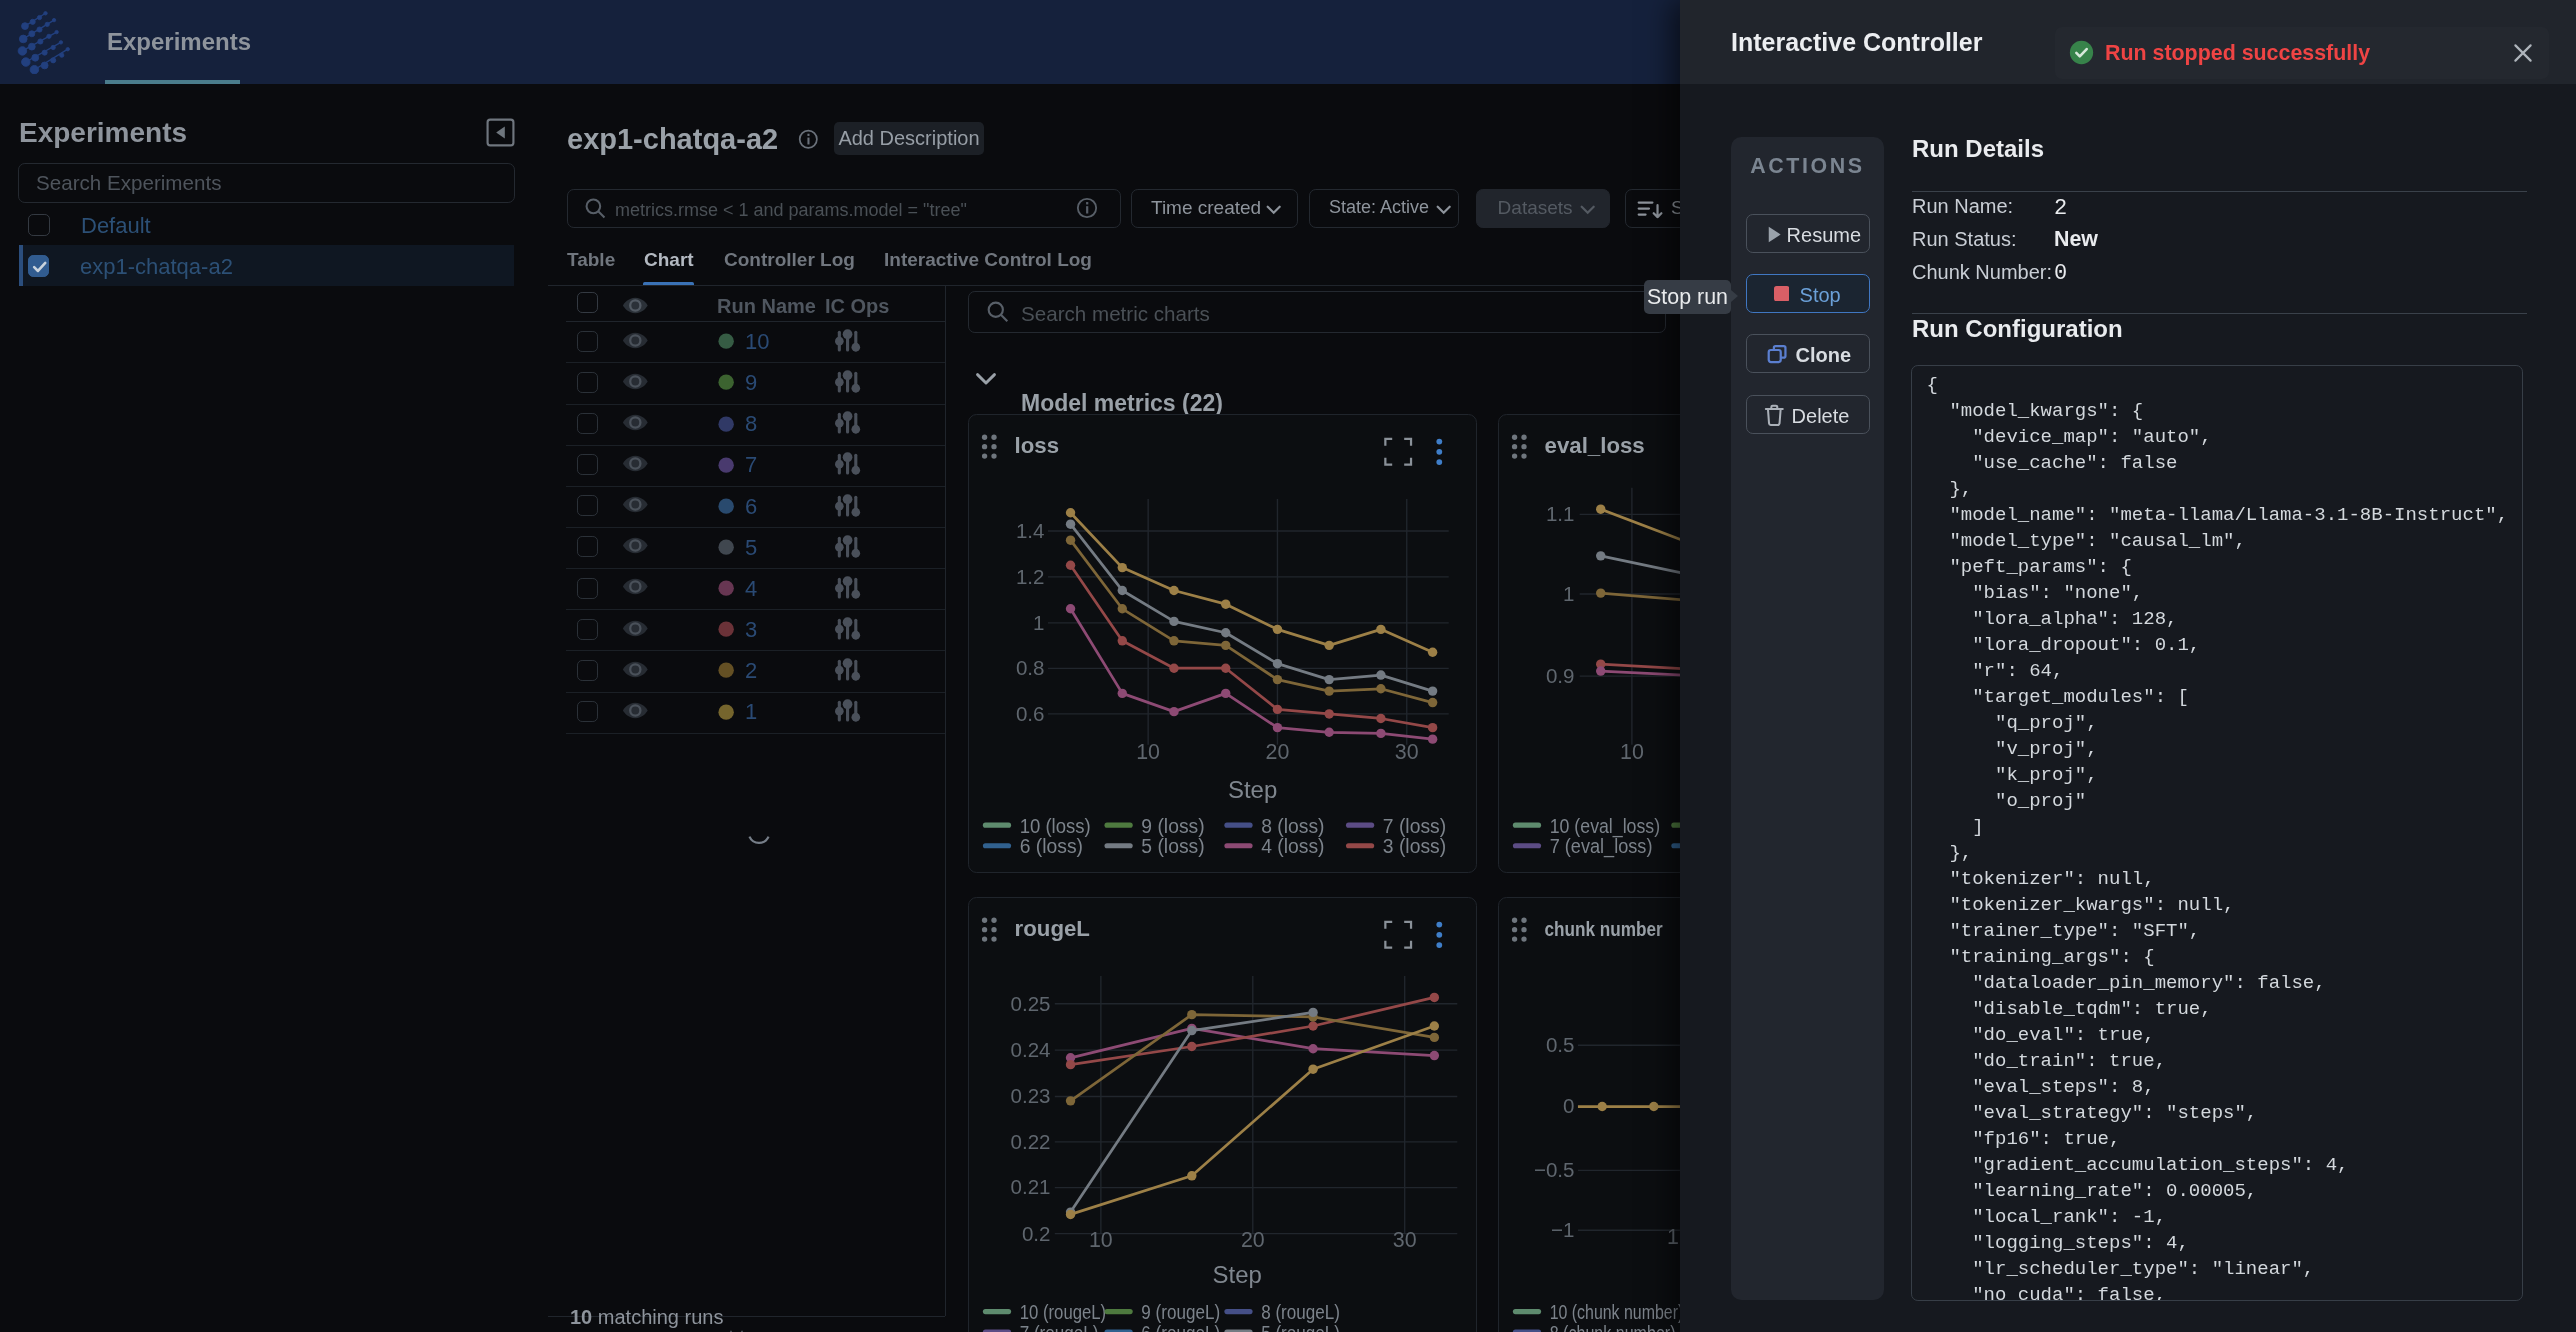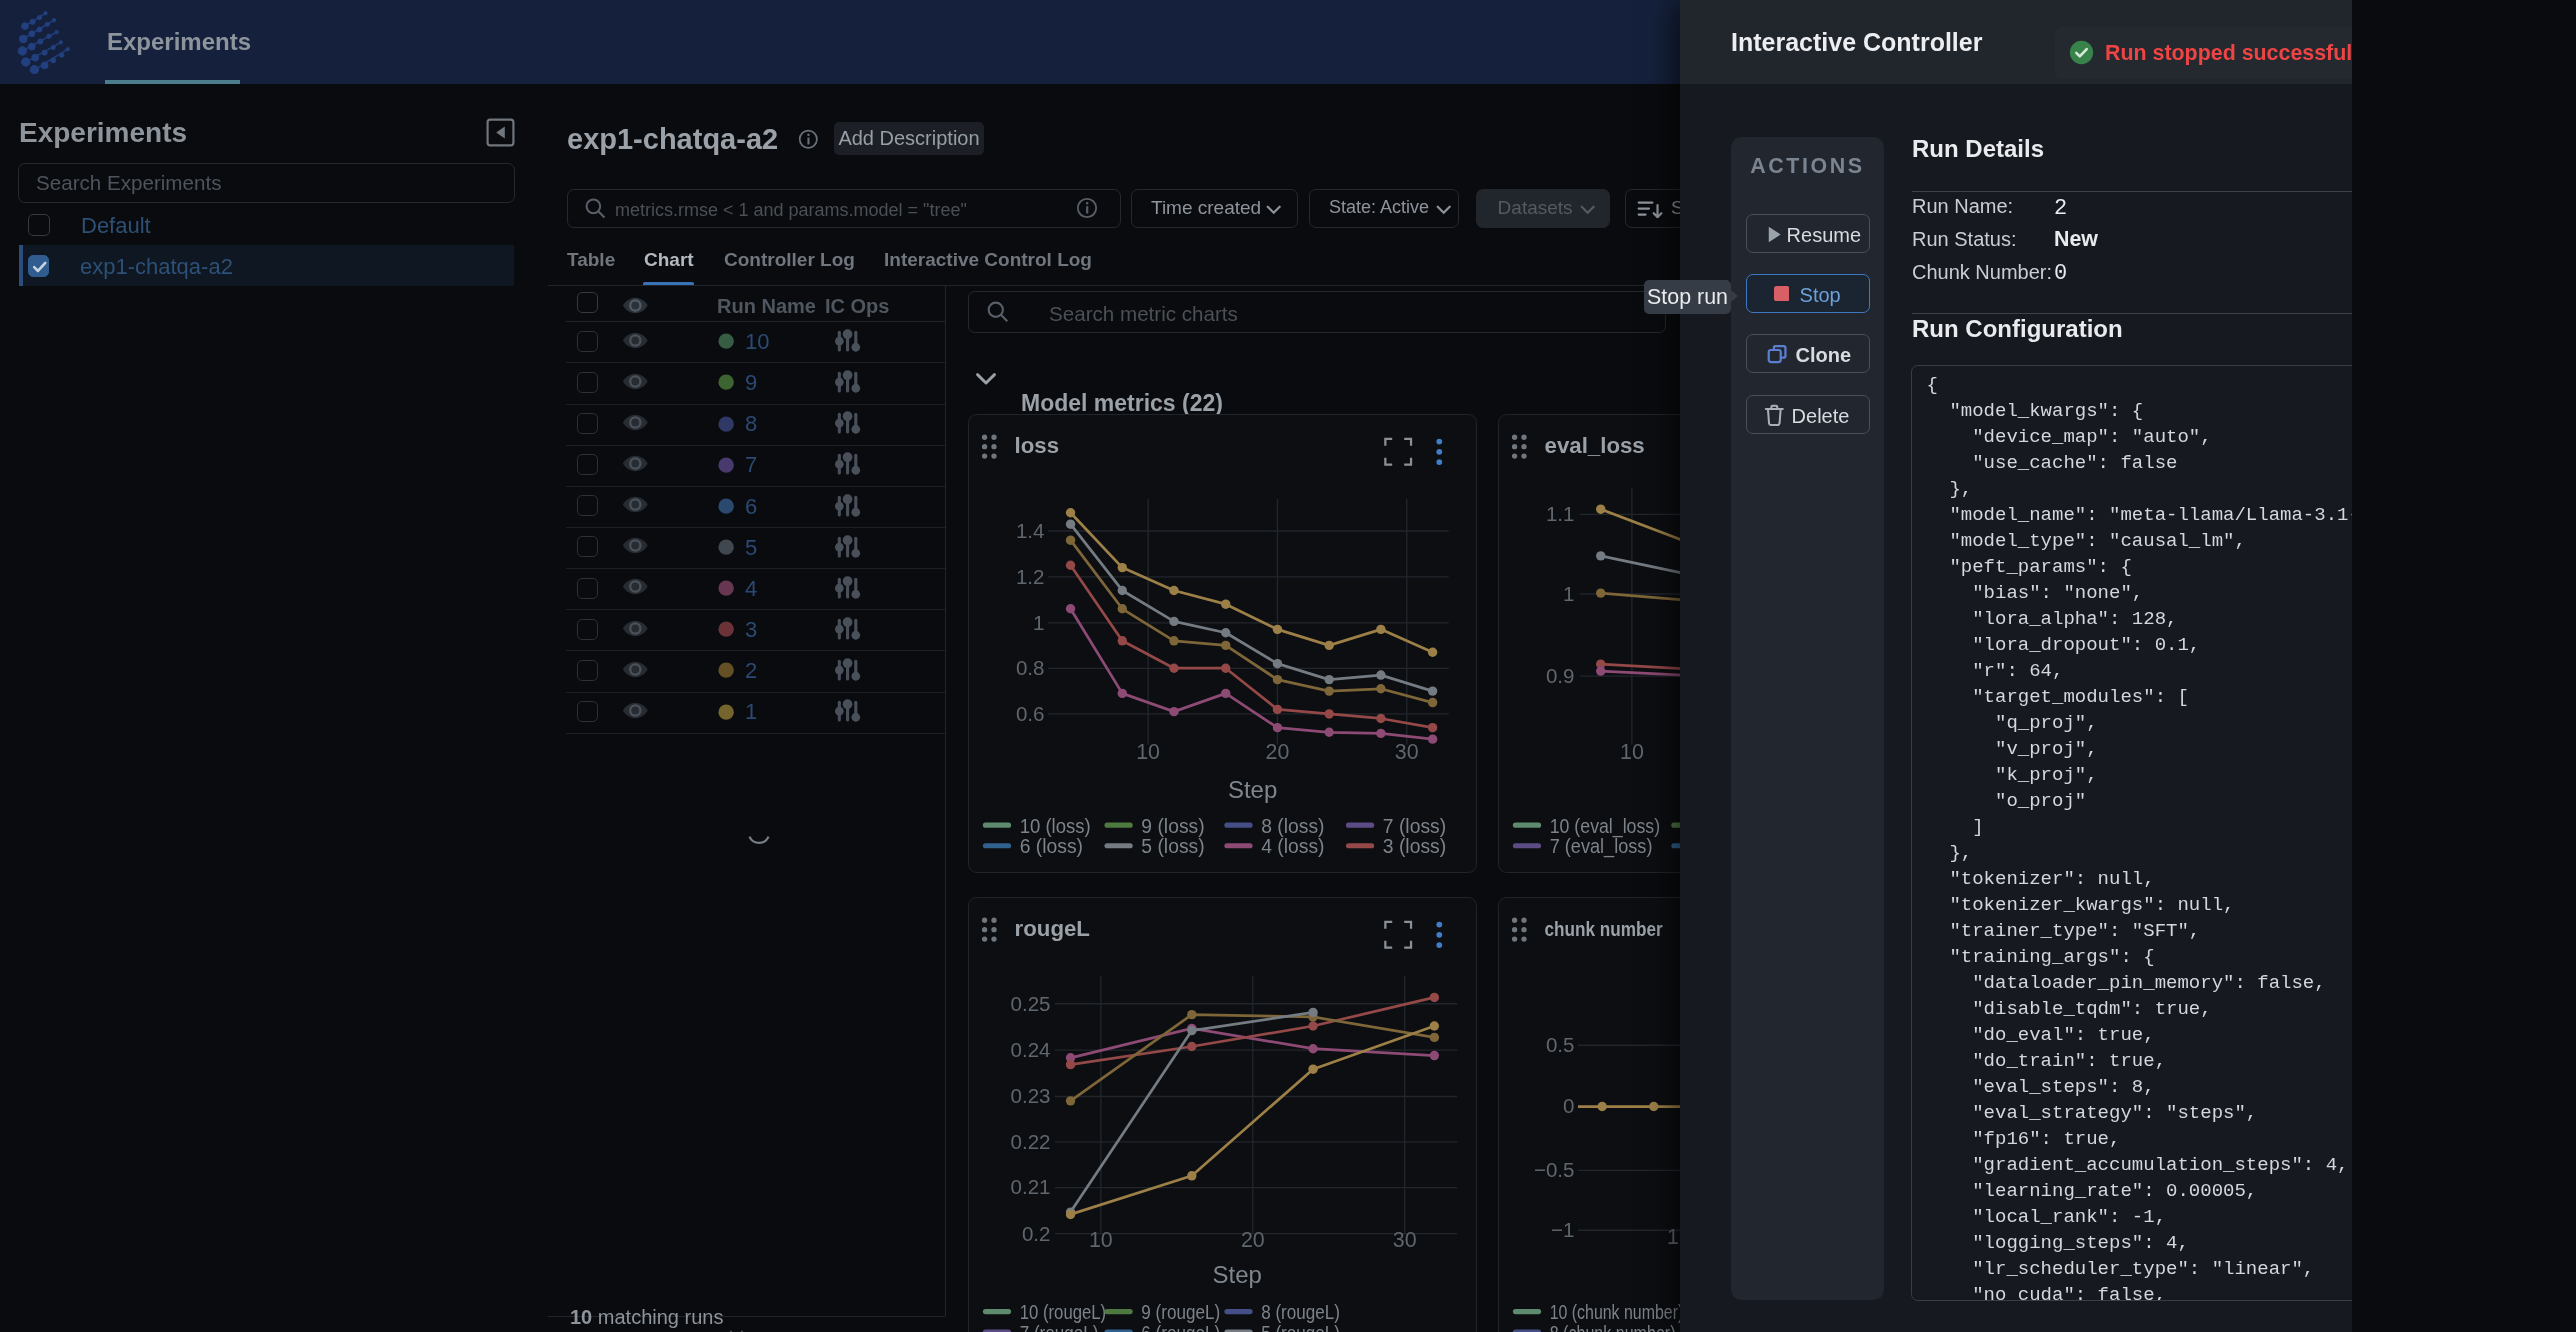--- a/index.html
+++ b/index.html
@@ -1,19 +1,19 @@
 <!DOCTYPE html>
 <html style="font-size:13.7px"><head>
 <meta charset="utf-8">
 <style>
   * { margin:0; padding:0; box-sizing:border-box; }
   html,body { width:2576px; height:1333px; background:#0a0b0e; overflow:hidden;
     font-family:"Liberation Sans", sans-serif; }
   .abs { position:absolute; }
-  #root { position:relative; width:2352px; height:1333px; overflow:hidden; }
+  #root { position:relative; width:2576px; height:1333px; overflow:hidden; }
   
   .nav { position:absolute; left:0; top:0; width:2576px; height:84px; background:#15213c; }
   .navtab { position:absolute; left:107px; top:0; height:84px; line-height:84px;
     font-size:24px; font-weight:bold; color:#8e949c; }
   .navline { position:absolute; left:105px; top:80px; width:135px; height:4.3px; background:#4b7d8c; }
   
   .sb-head { position:absolute; left:19px; top:117px; font-size:28px; font-weight:bold; color:#8e949c; }
   .sb-search { position:absolute; left:18px; top:163px; width:497px; height:40px;
     border:1.7px solid #242930; border-radius:6.9px; font-size:20.6px; color:#4e545c;
     line-height:37px; padding-left:17px; }
@@ -391,21 +391,21 @@
   <div class="abs" style="left:570px;top:1306px;font-size:20px;color:#8e949c;"><b>10</b> matching runs</div>
   <svg class="abs" style="left:722px;top:1323px" width="29" height="9.4" viewBox="0 0 34 22">
     <path d="M4 18 A 13 13 0 0 0 30 18" fill="none" stroke="#767e88" stroke-width="2.6"></path>
   </svg>
 
   <div class="inp" style="left:968px;top:291px;width:698px;height:42px;"></div>
   <svg class="abs" style="left:986px;top:300px" width="24" height="24" viewBox="0 0 27 27">
     <circle cx="11" cy="11" r="8" fill="none" stroke="#585f68" stroke-width="2.4"></circle>
     <path d="M17 17 L24 24" stroke="#585f68" stroke-width="2.4"></path>
   </svg>
-  <div class="abs ph" style="left:1021px;top:302px;font-size:20.6px;margin-left:28px;">Search metric charts</div>
+  <div class="abs ph" style="left:1021px;top:302px;font-size:20.6px;">Search metric charts</div>
   <svg class="abs" style="left:975px;top:372px" width="22" height="15.4" viewBox="0 0 26 18">
       <path d="M3 3 L13 13 L23 3" fill="none" stroke="#9aa1a8" stroke-width="3.4" stroke-linecap="round" stroke-linejoin="round"></path>
     </svg>
   <div class="abs" style="left:1021px;top:367px;font-size:23px;font-weight:bold;color:#9aa1a8;margin-top:23px;">Model metrics (22)</div>
 
   <div id="cards">
 <div class="card" style="left:968px;top:414px;"><svg width="509" height="459" viewBox="0 0 594 536">
           <circle cx="18" cy="26" r="3.1" fill="#6f767e"></circle>
           <circle cx="29" cy="26" r="3.1" fill="#6f767e"></circle>
           <circle cx="18" cy="37" r="3.1" fill="#6f767e"></circle>

